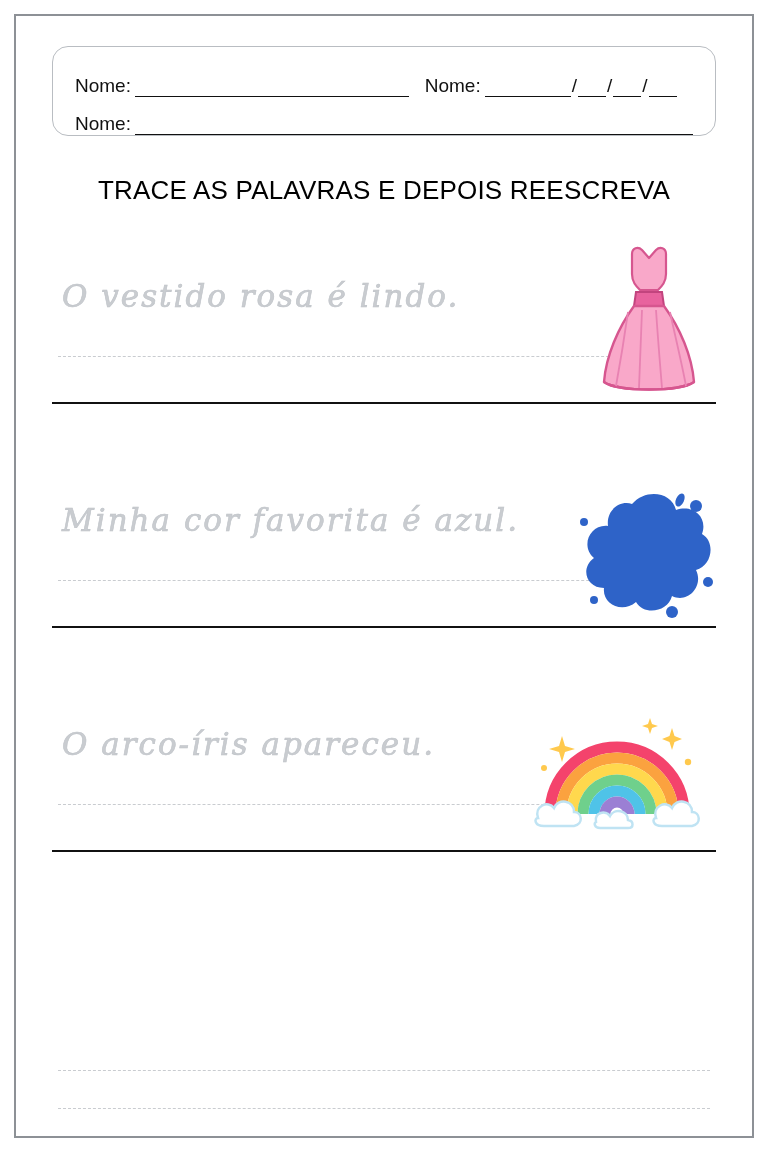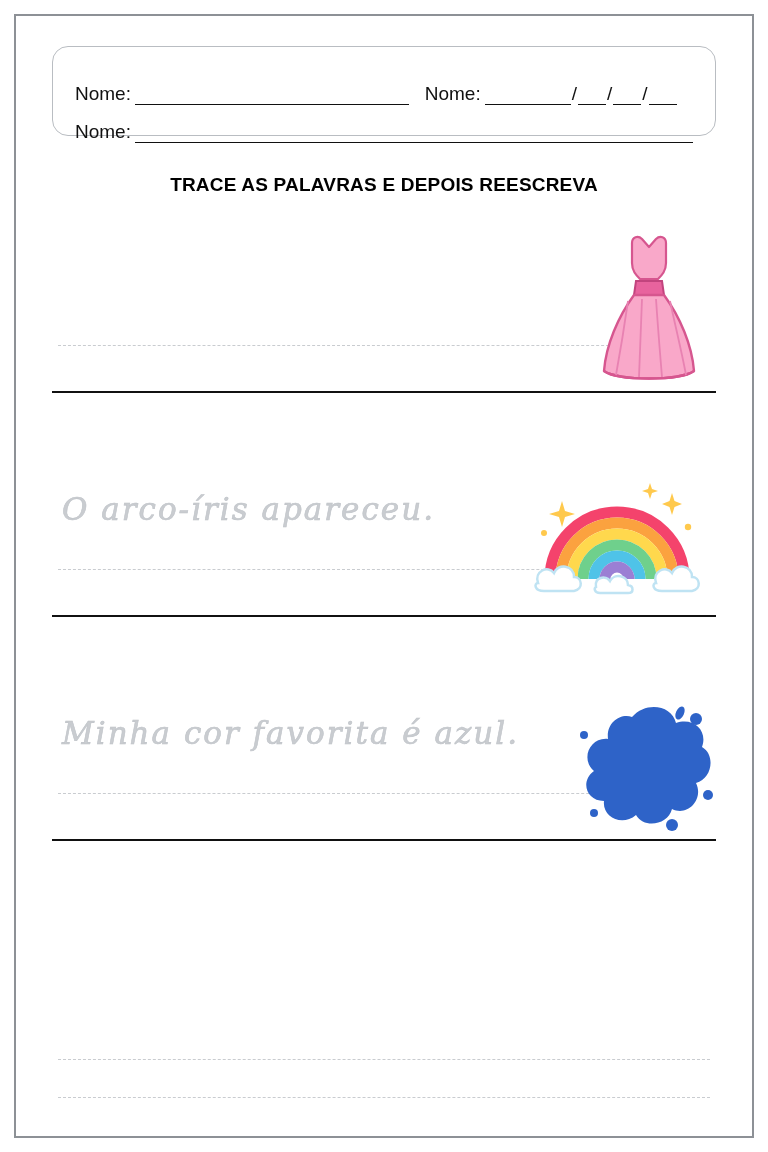--- a/index.html
+++ b/index.html
@@ -39,21 +39,21 @@
   }
 
   
   .header-box {
     position: relative;
     margin: 10px 8px 1px 8px;
     border: 1.5px solid #b9bdc2;
     border-radius: 16px;
     height: 90px;
     box-sizing: border-box;
-    padding: 20px 22px 0 22px;
+    padding: 12px 22px 0 22px;
     text-align: center;
   }
   .field-row {
     display: flex;
     align-items: flex-end;
     height: 38px;
     font-size: 19px;
     color: #111;
   }
   .field-label {
@@ -91,22 +91,22 @@
   .date-line-short {
     width: 28px;
     border-bottom: 1.6px solid #111;
     height: 20px;
   }
 
   
   .instruction {
     margin-top: 34px;
     text-align: center;
-    font-weight: bold;
-    font-size: 19px;
+    font-weight: normal;
+    font-size: 26px;
     letter-spacing: 0.2px;
     color: #000;
     line-height: 1.55;
   }
 
   
   .exercise {
     position: relative;
     margin-top: 34px;
     height: 190px;
@@ -196,32 +196,52 @@
         <span class="field-label">Nome:</span>
         <span class="field-line"></span>
       </div>
     </div>
 
     <div class="instruction">
       <div>TRACE AS PALAVRAS E DEPOIS REESCREVA</div>
     </div>
 
     <div class="exercise ex1">
+      <div class="trace-text">O vestido rosa é lindo.</div>
       <div class="dotted-line"></div>
       <div class="solid-line"></div>
       <div class="art">
         <svg viewBox="0 0 130 165" width="130" height="165">
           <path d="M48 14 C48 8 54 6 58 10 L65 18 L72 10 C76 6 82 8 82 14 L82 34 C82 42 78 46 74 50 L56 50 C52 46 48 42 48 34 Z" fill="#F9A8C9" stroke="#D6568F" stroke-width="2.2" stroke-linejoin="round"></path>
           <path d="M52 52 L78 52 L80 66 L50 66 Z" fill="#E8639E" stroke="#C2447E" stroke-width="2"></path>
           <path d="M50 66 L80 66 C96 88 108 116 110 142 C96 152 34 152 20 142 C22 116 34 88 50 66 Z" fill="#F9A8C9" stroke="#D6568F" stroke-width="2.4" stroke-linejoin="round"></path>
           <path d="M20 142 C34 152 96 152 110 142" fill="none" stroke="#D6568F" stroke-width="2.4"></path>
           <path d="M44 72 C40 100 36 124 32 146" fill="none" stroke="#E882B2" stroke-width="1.8"></path>
           <path d="M58 70 C57 100 56 124 55 148" fill="none" stroke="#E882B2" stroke-width="1.8"></path>
           <path d="M72 70 C74 100 76 124 78 148" fill="none" stroke="#E882B2" stroke-width="1.8"></path>
           <path d="M86 72 C92 100 98 124 102 146" fill="none" stroke="#E882B2" stroke-width="1.8"></path>
+        </svg>
+      </div>
+    </div>
+
+    <div class="exercise ex2">
+      <div class="trace-text">Minha cor favorita é azul.</div>
+      <div class="dotted-line"></div>
+      <div class="solid-line"></div>
+      <div class="art">
+        <svg viewBox="0 0 140 140" width="140" height="140">
+          <path d="M56 22 C70 6 96 10 100 28 C118 22 132 36 126 52 C140 60 136 84 120 88
+                   C128 104 112 122 96 114 C92 130 68 134 60 120 C46 132 26 122 28 106
+                   C10 106 4 86 18 76 C4 64 14 42 32 44 C30 28 44 18 56 22 Z" fill="#2E63C8"></path>
+          <circle cx="120" cy="24" r="6" fill="#2E63C8"></circle>
+          <circle cx="132" cy="100" r="5" fill="#2E63C8"></circle>
+          <circle cx="96" cy="130" r="6" fill="#2E63C8"></circle>
+          <circle cx="18" cy="118" r="4" fill="#2E63C8"></circle>
+          <circle cx="8" cy="40" r="4" fill="#2E63C8"></circle>
+          <ellipse cx="104" cy="18" rx="4" ry="7" fill="#2E63C8" transform="rotate(25 104 18)"></ellipse>
         </svg>
       </div>
     </div>
 
     <div class="exercise ex3">
       <div class="trace-text">O arco-íris apareceu.</div>
       <div class="dotted-line"></div>
       <div class="solid-line"></div>
       <div class="art" style="width:170px;">
         <svg viewBox="0 0 170 130" width="170" height="130">
@@ -242,39 +262,20 @@
             <path d="M30 30 L33 40 L43 43 L33 46 L30 56 L27 46 L17 43 L27 40 Z"></path>
             <path d="M140 22 L142.5 30 L150 33 L142.5 36 L140 44 L137.5 36 L130 33 L137.5 30 Z"></path>
             <path d="M118 12 L120 18 L126 20 L120 22 L118 28 L116 22 L110 20 L116 18 Z"></path>
             <circle cx="156" cy="56" r="3.2"></circle>
             <circle cx="12" cy="62" r="3"></circle>
           </g>
         </svg>
       </div>
     </div>
 
-    <div class="exercise ex2">
-      <div class="trace-text">Minha cor favorita é azul.</div>
-      <div class="dotted-line"></div>
-      <div class="solid-line"></div>
-      <div class="art">
-        <svg viewBox="0 0 140 140" width="140" height="140">
-          <path d="M56 22 C70 6 96 10 100 28 C118 22 132 36 126 52 C140 60 136 84 120 88
-                   C128 104 112 122 96 114 C92 130 68 134 60 120 C46 132 26 122 28 106
-                   C10 106 4 86 18 76 C4 64 14 42 32 44 C30 28 44 18 56 22 Z" fill="#2E63C8"></path>
-          <circle cx="120" cy="24" r="6" fill="#2E63C8"></circle>
-          <circle cx="132" cy="100" r="5" fill="#2E63C8"></circle>
-          <circle cx="96" cy="130" r="6" fill="#2E63C8"></circle>
-          <circle cx="18" cy="118" r="4" fill="#2E63C8"></circle>
-          <circle cx="8" cy="40" r="4" fill="#2E63C8"></circle>
-          <ellipse cx="104" cy="18" rx="4" ry="7" fill="#2E63C8" transform="rotate(25 104 18)"></ellipse>
-        </svg>
-      </div>
-    </div>
-
     <div class="blank-block">
       <div class="dotted-line"></div>
       <div class="dotted-line2"></div>
 
     </div>
 
   </div>
 </div>
 
 </body></html>

